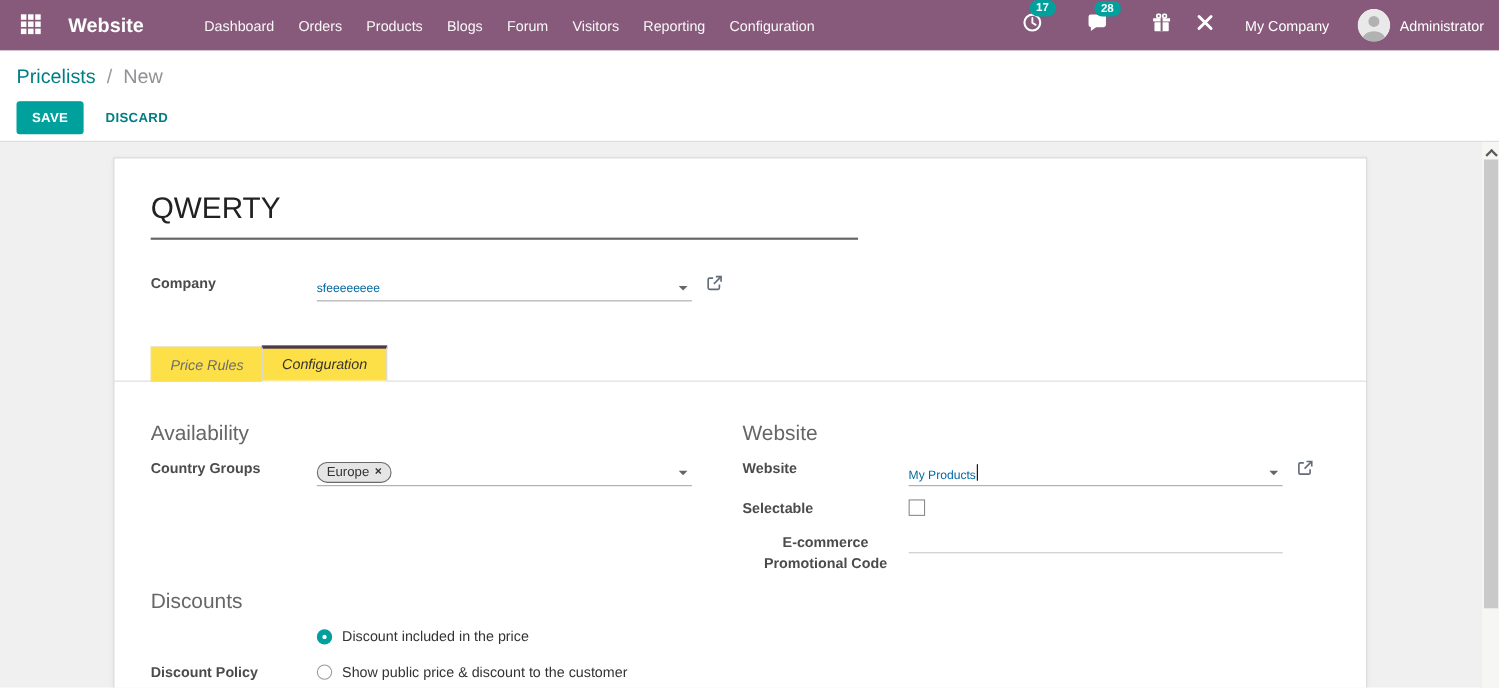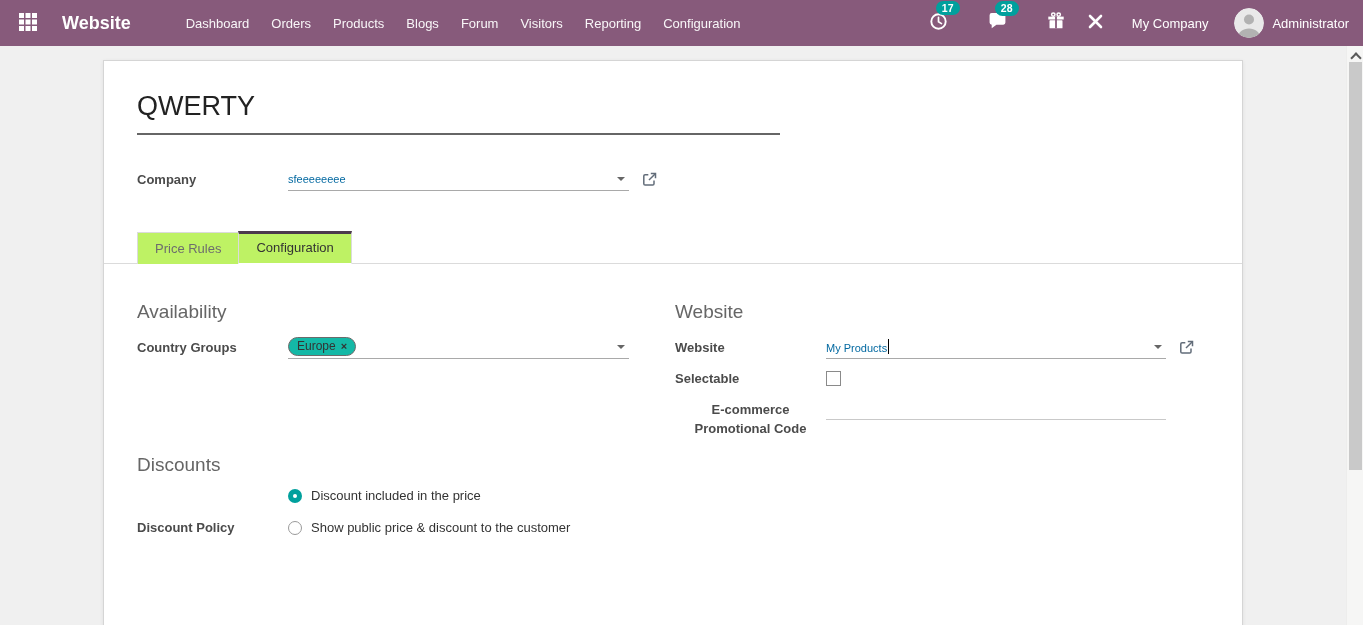--- a/index.html
+++ b/index.html
@@ -43,52 +43,52 @@
 
   
   .content { position:relative; height:623px; background:#f0f0f0; overflow:hidden; }
   .sheet { width:1140px; margin:14px 0 0 103px; background:#fff;
     border:1px solid #d5d5d5; box-shadow:0 1px 4px rgba(0,0,0,.07); height:900px; }
   .sheet-pad { padding:0 33px; }
 
   .title { font-size:27px; font-weight:400; color:#222; padding-top:28px; line-height:34px; cursor:text; }
   .title-underline { width:643px; border-bottom:2px solid #666; margin-top:10px; }
 
-  .field-row { display:flex; align-items:center; }
+  .field-row { display:flex; align-items:flex-start; }
   .field-row label { width:151px; flex:0 0 151px; font-size:13px; font-weight:bold;
     color:#4b4b4b; line-height:15px; }
   .company-row { margin-top:32px; }
 
   .fld { display:flex; align-items:center; justify-content:space-between;
     border-bottom:1px solid #a9a9a9; height:24px; cursor:pointer; }
   .fld .value { font-size:11px; color:#0369a1; }
   .w341 { width:341px; }
   .w340 { width:340px; }
   .caret { width:0; height:0; border-left:4px solid transparent; border-right:4px solid transparent;
     border-top:4px solid #666; margin-right:4px; }
   .ext-icon { margin-left:13px; display:flex; cursor:pointer; }
 
   
   .notebook { margin-top:38px; display:flex; align-items:flex-end; border-bottom:1px solid #dbdbdb;
     padding-left:33px; }
   .tab { font-size:13px; color:#6d6d6d; padding:8px 17px; border:1px solid #dbdbdb;
-    border-bottom:none; background:#bef264; cursor:pointer; margin-bottom:-1px; margin-top:3px; }
+    border-bottom:none; background:#fde047; cursor:pointer; margin-bottom:-1px; margin-top:3px;font-style:italic; }
   .tab + .tab { margin-left:-1px; }
   .tab.active { color:#333; border-top:3px solid #4c3a4c; margin-top:0;
     border-bottom:1px solid #fff; padding-top:6px; }
 
   .tab-content { display:flex; padding:37px 33px 0 33px; }
   .col-left { width:493px; flex:0 0 493px; margin-right:45px; }
   .col-right { flex:1; }
   .group h2 { font-size:19px; font-weight:400; color:#666; margin-bottom:12px; }
   .group .field-row + .field-row { margin-top:12px; }
 
   
   .tag { display:inline-flex; align-items:center; border:1px solid #6b6b6b; border-radius:10px;
-    padding:1px 8px; font-size:12px; color:#333; background:#14b8a6; line-height:15px; }
+    padding:1px 8px; font-size:12px; color:#333; background:#e5e5e5; line-height:15px; }
   .tag-x { font-weight:900; margin-left:5px; font-size:11px; color:#333; cursor:pointer; }
 
   
   .checkbox { width:15px; height:15px; border:1px solid #8a8a8a; background:#fff; cursor:pointer; }
 
   
   .txt-cursor { display:inline-block; width:1px; height:15px; background:#000;
     vertical-align:-2px; margin-left:1px; }
 
   
@@ -209,20 +209,31 @@
               <circle cx="15" cy="11.5" r="5"></circle>
               <path d="M4 30c0-6 5-9.5 11-9.5S26 24 26 30z"></path>
             </g>
           </svg>
         </span>
         <span class="uname">Administrator</span>
       </div>
     </div>
   </header>
 
+  <div class="control-panel">
+    <div class="breadcrumb">
+      <a>Pricelists</a>
+      <span class="sep">/</span>
+      <span class="current">New</span>
+    </div>
+    <div class="cp-buttons">
+      <button class="btn-save">SAVE</button>
+      <button class="btn-discard">DISCARD</button>
+    </div>
+  </div>
 
   <div class="content">
     <div class="sheet">
       <div class="sheet-pad">
         <h1 class="title">QWERTY</h1>
         <div class="title-underline"></div>
 
         <div class="field-row company-row">
           <label>Company</label>
           <div class="fld w341">

